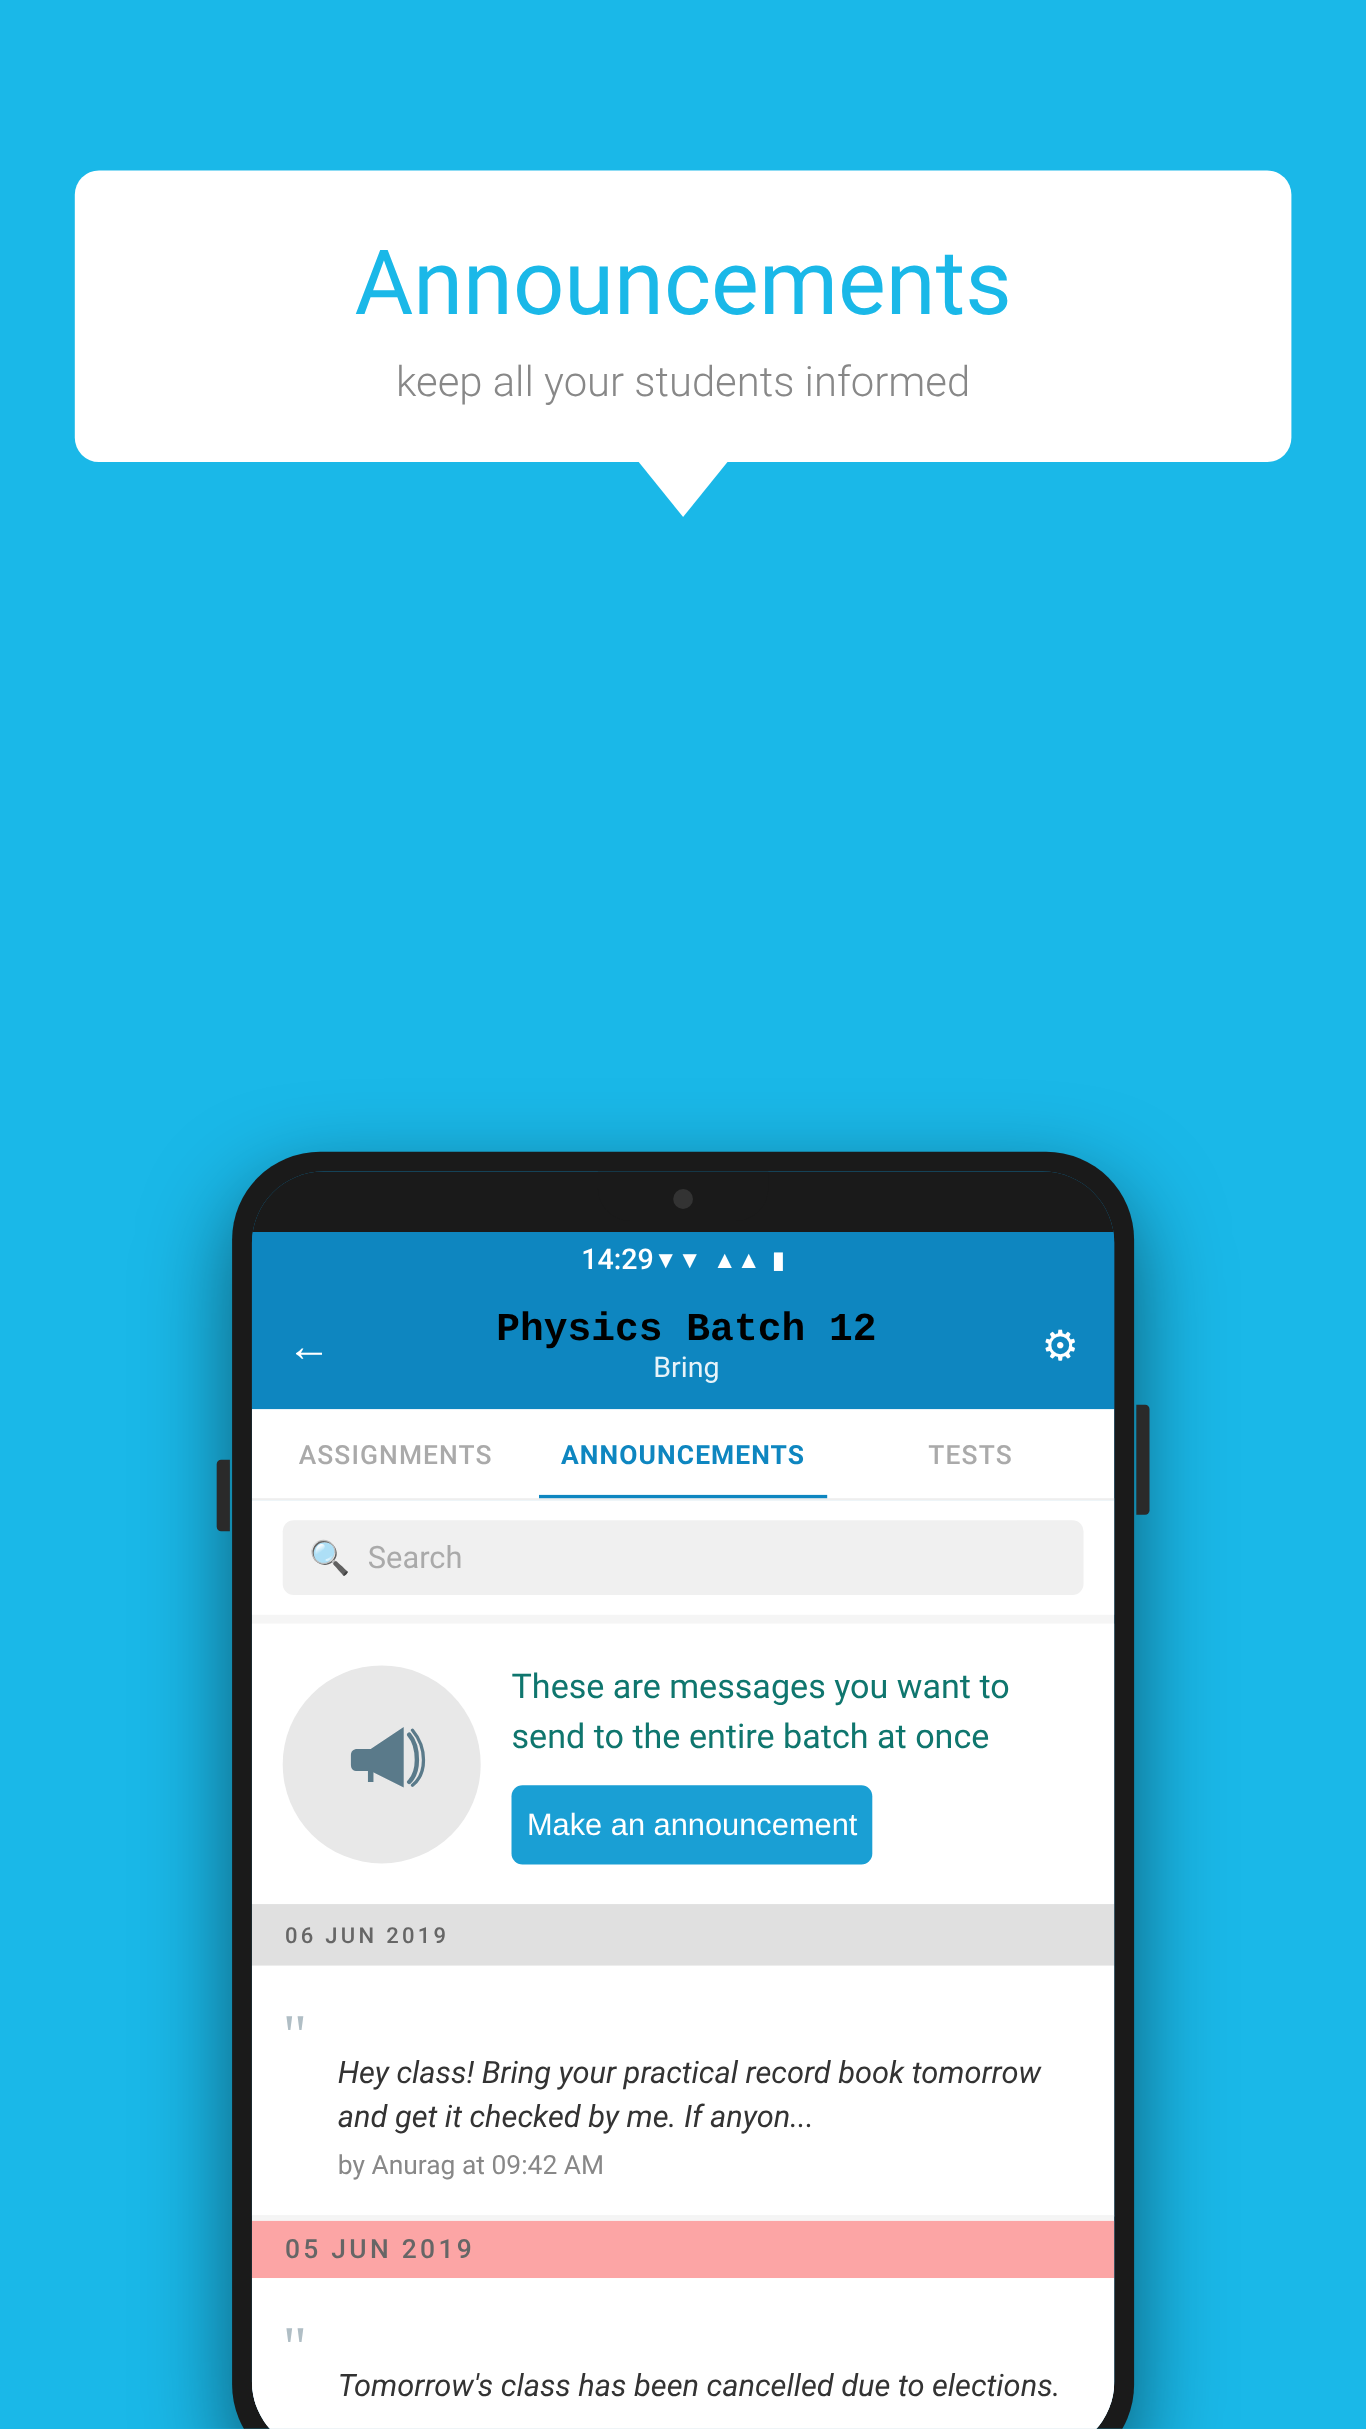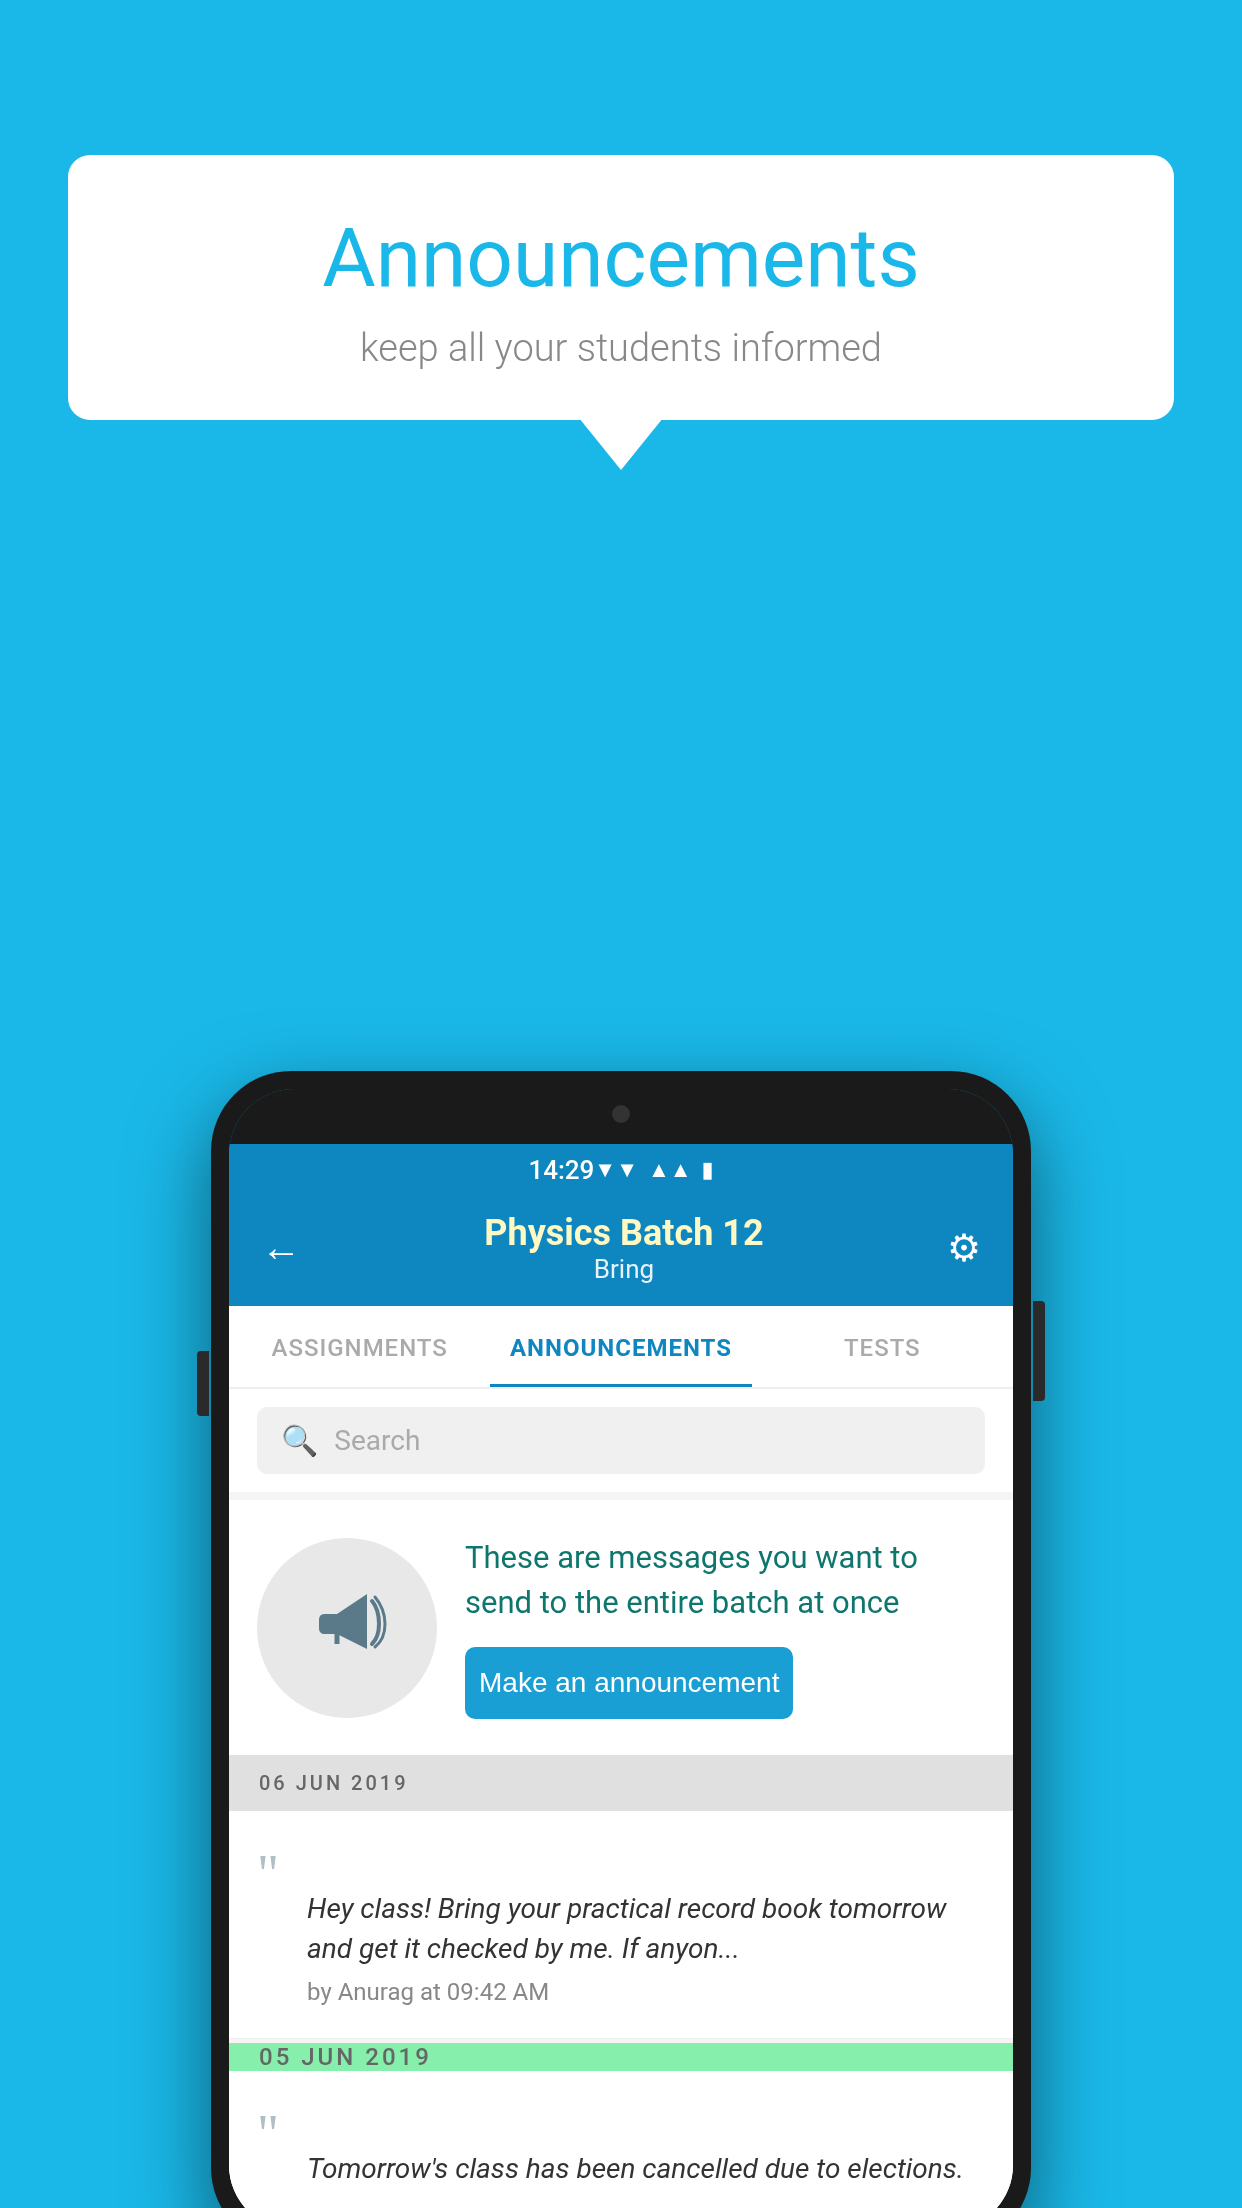--- a/index.html
+++ b/index.html
@@ -175,23 +175,24 @@
       color: white;
       font-size: 40px;
       cursor: pointer;
     }
 
     .header-title-block {
       text-align: center;
     }
 
     .header-title {
-      color: #fef9c3;
+      color: #000000;
       font-size: 36px;
       font-weight: 700;
+      font-family: Liberation Mono, monospace;
     }
 
     .header-subtitle {
       color: rgba(255,255,255,0.9);
       font-size: 26px;
     }
 
     .settings-icon {
       color: white;
       font-size: 38px;
@@ -342,22 +343,22 @@
       line-height: 1.4;
       margin-bottom: 10px;
     }
 
     .announcement-meta {
       font-size: 24px;
       color: #888;
     }
 
     .date-sep-2 {
-      background: #86efac;
-      padding: 0 30px;
+      background: #fca5a5;
+      padding: 12px 30px;
       font-size: 24px;
       color: #666;
       letter-spacing: 3px;
       font-weight: 500;
       margin-top: 4px;
     }
 
     .announcement-item-2 {
       background: white;
       display: flex;

